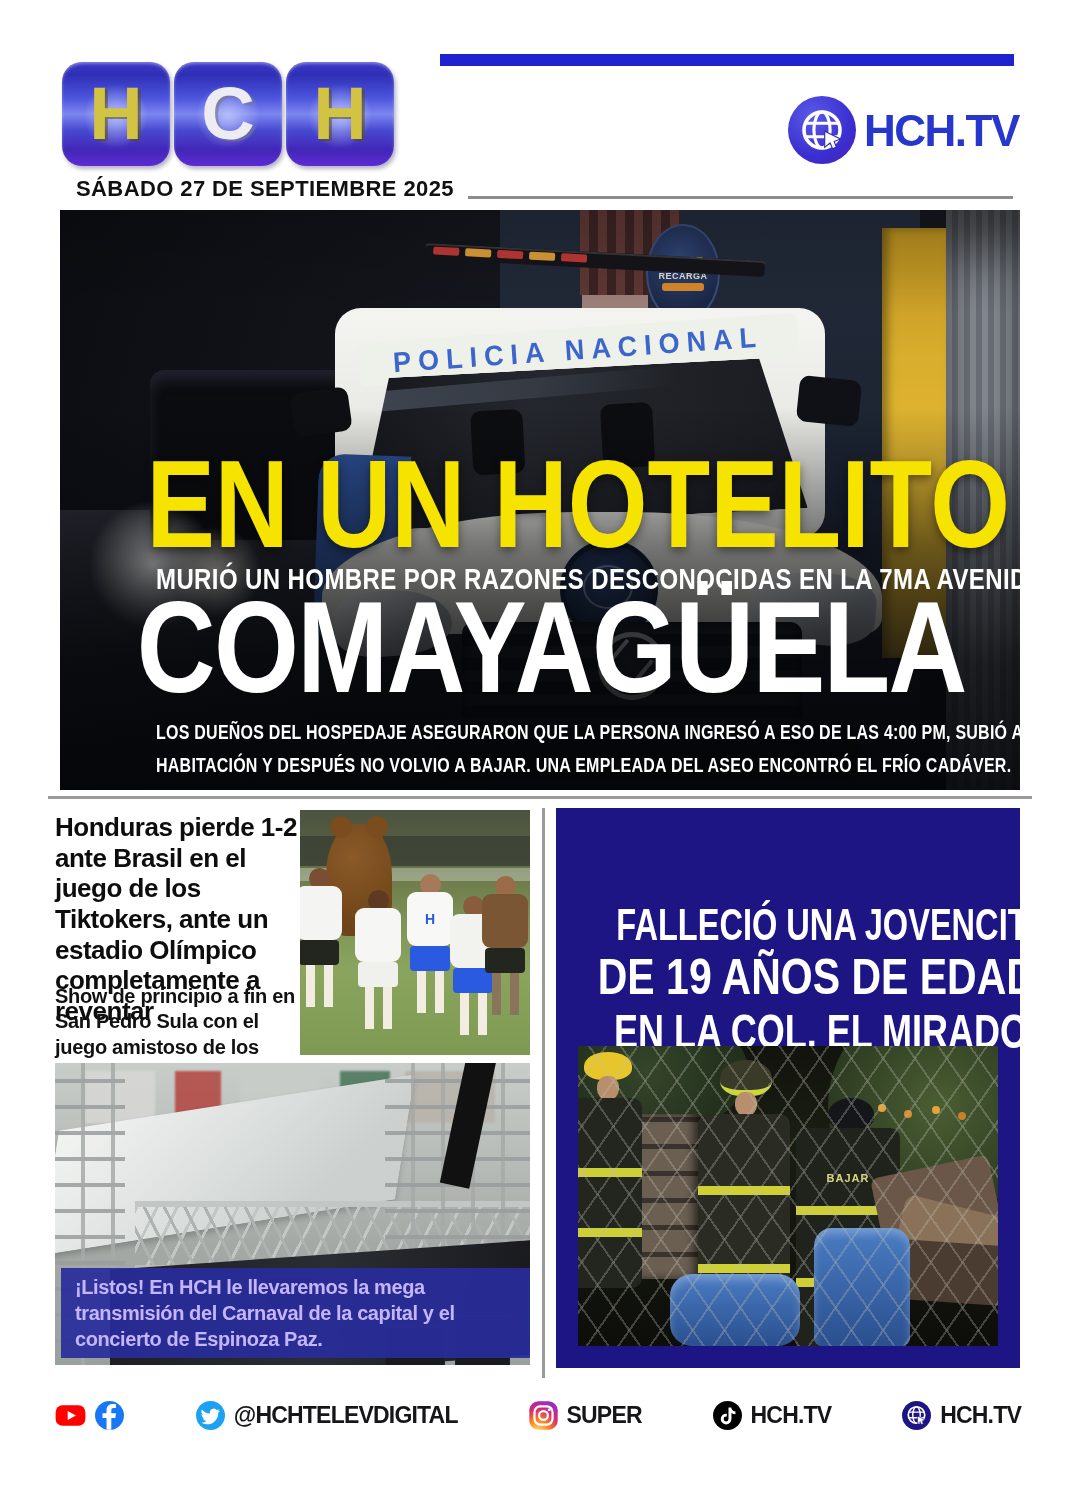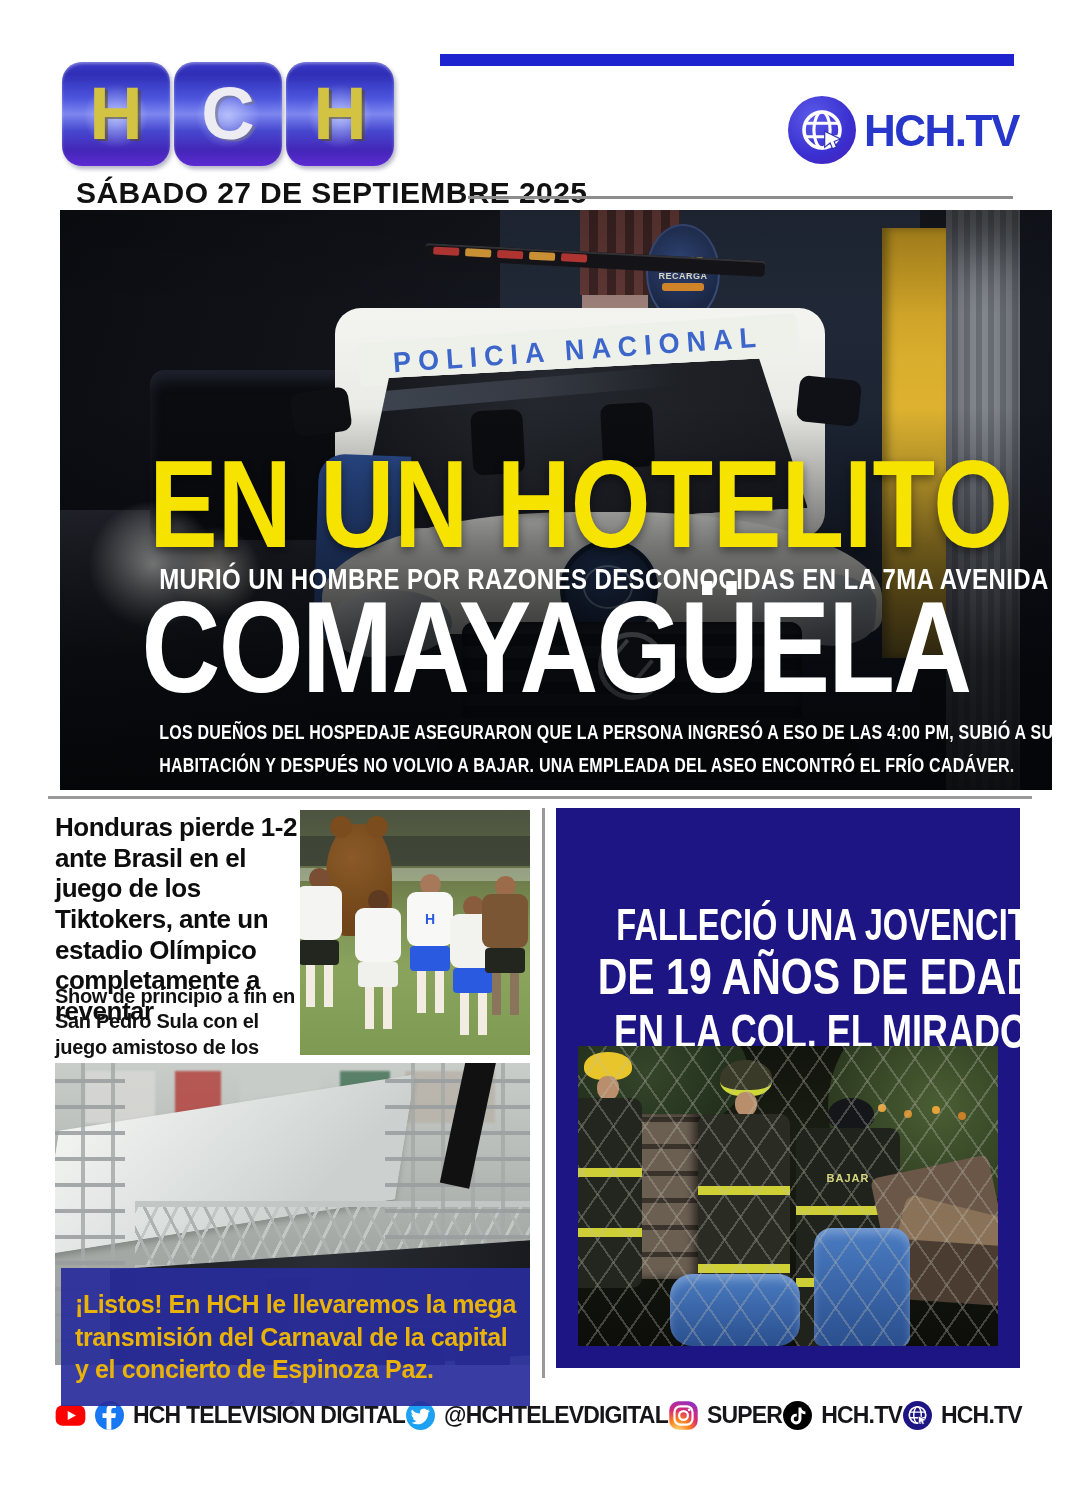--- a/index.html
+++ b/index.html
@@ -10,38 +10,38 @@
   
   .logo-row{left:62px;top:62px;display:flex;gap:4px;}
   .logo-tile{width:108px;height:104px;border-radius:20px;display:flex;align-items:center;justify-content:center;
     background:linear-gradient(180deg,#3b39c8 0%,#2f2eb6 12%,#4d55dd 35%,#7c86ef 50%,#4648cf 66%,#4326b8 85%,#5d2bd2 100%);
     box-shadow:inset 0 2px 3px rgba(255,255,255,.35), 2px 3px 4px rgba(40,40,90,.35);}
   .logo-tile .glow{position:absolute;width:108px;height:104px;border-radius:20px;
     background:radial-gradient(circle at 50% 52%, rgba(200,210,255,.75), rgba(200,210,255,0) 42%);}
   .logo-letter{position:relative;font-size:74px;font-weight:900;line-height:1;}
   .logo-letter.gold{color:#d3c342;text-shadow:3px 2px 0 rgba(90,75,10,.55);}
   .logo-letter.silver{color:#ececf2;text-shadow:3px 2px 0 rgba(120,120,135,.6);}
-  .date-line{left:76px;top:176px;font-size:30px;font-weight:800;color:#111;letter-spacing:.4px;}
+  .date-line{left:76px;top:176px;font-size:22px;font-weight:800;color:#111;letter-spacing:.4px;}
   .date-underline{left:468px;top:196px;width:545px;height:3px;background:#8d8d8d;}
   .top-bar{left:440px;top:54px;width:574px;height:12px;background:#1c23cf;}
   .noticias-badge{left:440px;top:94px;width:317px;height:73px;border-radius:16px;
     background:linear-gradient(180deg,#3a4ae0 0%,#2a33cf 45%,#1b1fae 100%);
     box-shadow:0 7px 14px rgba(25,25,130,.45), inset 0 2px 2px rgba(255,255,255,.3);
     display:flex;align-items:center;justify-content:center;}
   .noticias-badge span{font-size:50px;font-weight:900;color:#FFE32B;letter-spacing:-1px;
     text-shadow:2px 3px 2px rgba(10,10,80,.55);transform:scaleX(.96);}
   .globe-badge{left:788px;top:96px;width:68px;height:68px;border-radius:50%;
     background:radial-gradient(circle at 35% 30%, #5a5ae8, #3a2fd0 60%, #4a1fb8);
     display:flex;align-items:center;justify-content:center;}
   .globe-badge svg{width:54px;height:54px;}
   .hdr-site{left:864px;top:106px;font-size:44px;font-weight:900;color:#2737cc;letter-spacing:-1.5px;}
 
   
   .hero{left:60px;top:210px;width:960px;height:580px;overflow:hidden;
-    background:linear-gradient(105deg,#0c0d12 0%,#14161d 40%,#181b22 60%,#10121a 100%);padding-left:32px;}
+    background:linear-gradient(105deg,#0c0d12 0%,#14161d 40%,#181b22 60%,#10121a 100%);}
   .hero-overlay{left:0;top:0;width:100%;height:100%;z-index:6;
     background:linear-gradient(180deg,rgba(0,0,0,.18) 0%,rgba(0,0,0,0) 18%,rgba(0,0,0,0) 34%,rgba(5,6,10,.5) 58%,rgba(4,5,8,.8) 78%,rgba(3,4,6,.9) 100%);}
   .street{left:0;top:300px;width:430px;height:280px;background:linear-gradient(160deg,#2f313a,#17181d 70%);z-index:1;}
   .glow1{left:8px;top:290px;width:170px;height:130px;border-radius:50%;z-index:2;
     background:radial-gradient(circle,rgba(255,255,250,.95),rgba(255,255,250,0) 60%);}
   .glow2{left:95px;top:315px;width:120px;height:95px;border-radius:50%;z-index:2;
     background:radial-gradient(circle,rgba(255,250,235,.85),rgba(255,250,235,0) 60%);}
   .bg-vehicle{left:90px;top:160px;width:230px;height:170px;border-radius:14px;background:#0b0c10;z-index:1;
     box-shadow:inset 0 10px 14px rgba(90,100,130,.25);}
   .night-wall{left:440px;top:0;width:420px;height:580px;z-index:0;
@@ -142,21 +142,21 @@
     background:
       repeating-linear-gradient(0deg,rgba(0,0,0,0) 0 22px,#999d9e 22px 26px),
       repeating-linear-gradient(90deg,rgba(0,0,0,0) 0 26px,#a6aaa8 26px 30px);}
   .stage-floor{left:55px;top:192px;width:420px;height:115px;transform:skewY(-4deg);
     background:linear-gradient(100deg,#1c1e22,#2a2d33 50%,#17191d);}
   .crate{background:#191b1f;box-shadow:inset 0 2px 2px rgba(255,255,255,.12);}
   .speaker{left:398px;top:-6px;width:30px;height:130px;background:#111;transform:rotate(12deg);}
 
   .stage-caption{left:61px;top:1268px;width:469px;min-height:90px;z-index:5;
     background:rgba(40,44,155,.92);display:flex;align-items:center;}
-  .stage-caption div{padding:20px 14px;font-size:25px;font-weight:800;line-height:1.3;color:#eab308;letter-spacing:-.4px;}
+  .stage-caption div{padding:0 14px;font-size:20px;font-weight:800;line-height:1.3;color:#c4b5fd;letter-spacing:-.4px;}
 
   
   .blue-box{left:556px;top:808px;width:464px;height:560px;background:#1D1583;}
   .bb-line{left:0;right:0;text-align:center;white-space:nowrap;}
   .bb-head{top:12px;font-size:64px;font-weight:900;color:#F8E21B;letter-spacing:1px;}
   .bb-l1{top:92px;font-size:44px;font-weight:800;color:#fff;transform:scaleX(.74);}
   .bb-l2{top:140px;font-size:50px;font-weight:800;color:#fff;transform:scaleX(.82);}
   .bb-l3{top:196px;font-size:48px;font-weight:800;color:#fff;transform:scaleX(.75);}
 
   
@@ -400,21 +400,20 @@
   <div class="abs footer">
     <div class="f-item">
       <svg viewBox="0 0 24 24">
           <rect x="0.5" y="4" width="23" height="16" rx="5.2" fill="#FF0000"></rect>
           <path d="M9.8 8.6l6.4 3.4-6.4 3.4z" fill="#fff"></path>
         </svg>
       <svg viewBox="0 0 24 24">
           <circle cx="12" cy="12" r="11.2" fill="#1877F2"></circle>
           <path d="M15.1 6.1h1.9V3.2c-.9-.1-1.8-.2-2.7-.2-2.7 0-4.6 1.7-4.6 4.7v2.6H6.6v3.6h3.1V23h3.7v-9.1h3.1l.5-3.6h-3.6V8c0-1.1.3-1.9 1.7-1.9z" fill="#fff"></path>
         </svg>
-      <span class="f-label">HCH TELEVISIÓN DIGITAL</span>
     </div>
     <div class="f-item">
       <svg viewBox="0 0 24 24">
           <circle cx="12" cy="12" r="11.2" fill="#1DA1F2"></circle>
           <path transform="translate(4.6 5.4) scale(0.62)" d="M23.6 4.6c-.9.4-1.8.6-2.8.8a4.9 4.9 0 0 0 2.2-2.7c-1 .6-2 1-3.1 1.2A4.9 4.9 0 0 0 11.4 8.3 13.9 13.9 0 0 1 1.3 3.2a4.9 4.9 0 0 0 1.5 6.5C2 9.7 1.2 9.5.6 9.1v.1c0 2.4 1.7 4.4 3.9 4.8-.4.1-.8.2-1.3.2-.3 0-.6 0-.9-.1a4.9 4.9 0 0 0 4.6 3.4A9.9 9.9 0 0 1 0 19.5a13.9 13.9 0 0 0 7.6 2.2c9 0 14-7.5 14-14v-.6c1-.7 1.8-1.6 2.4-2.5z" fill="#fff"></path>
         </svg>
       <span class="f-label">@HCHTELEVDIGITAL</span>
     </div>
     <div class="f-item">
       <svg viewBox="0 0 24 24">

